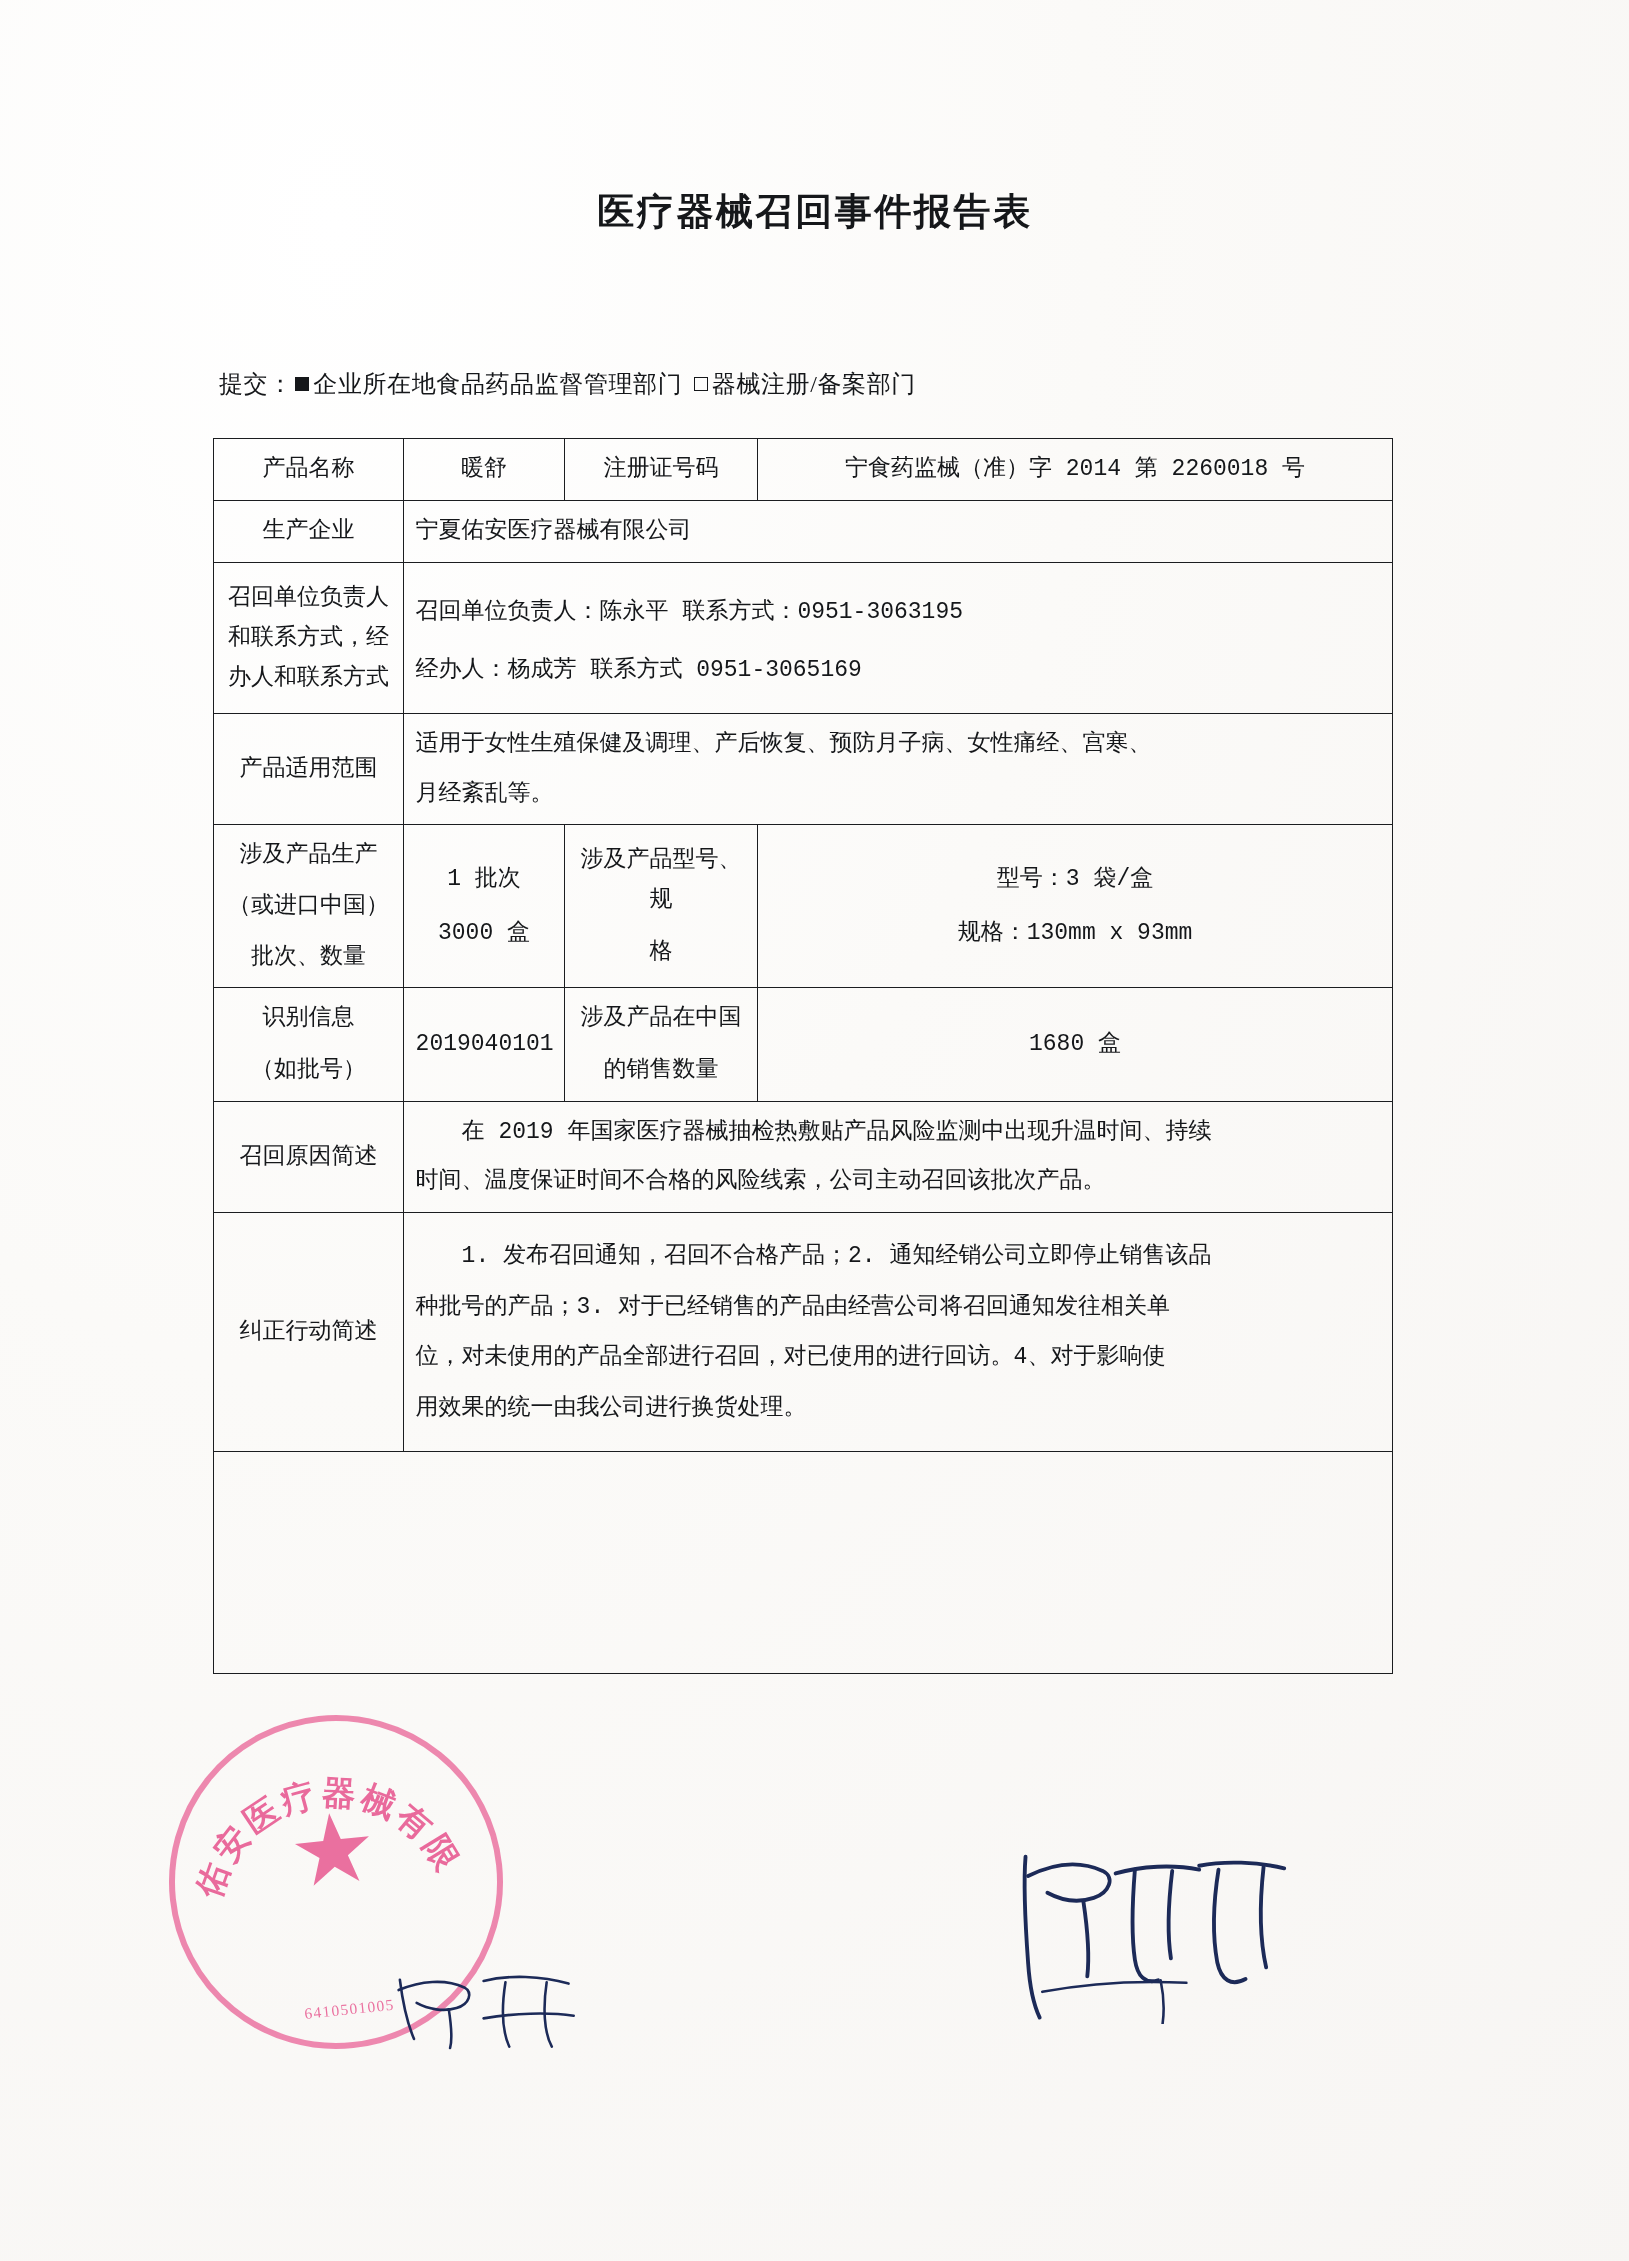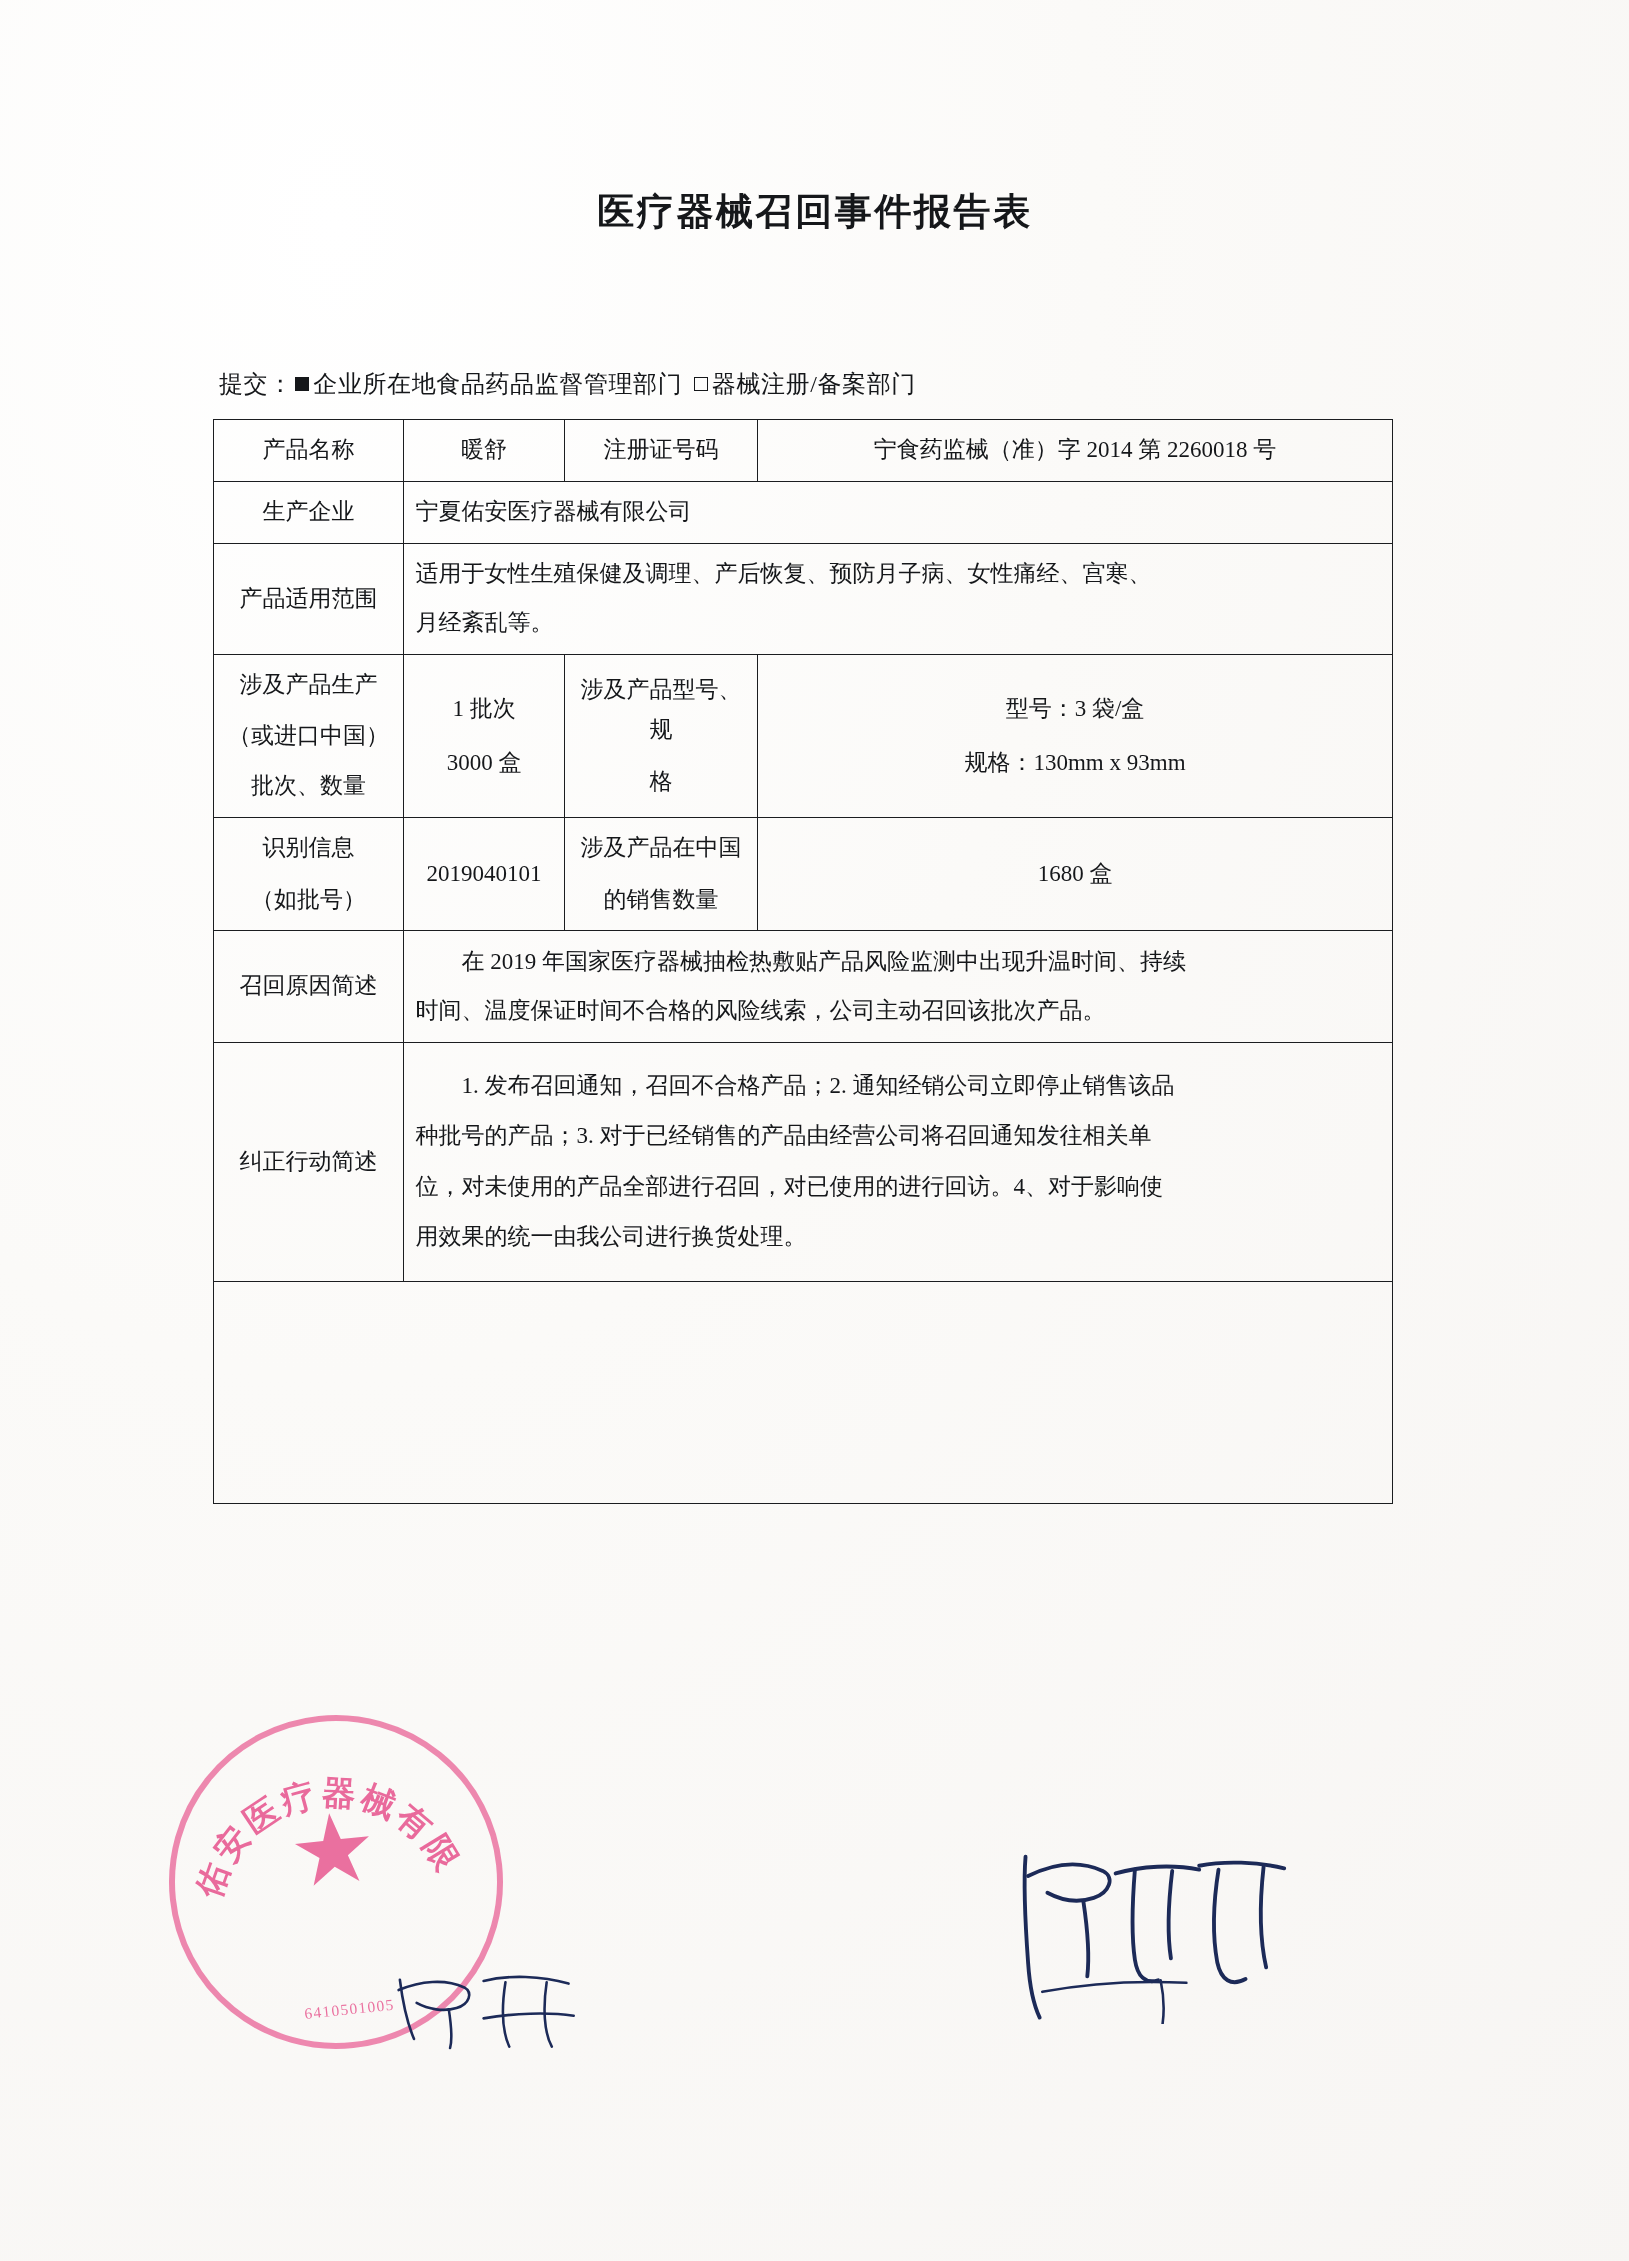--- a/index.html
+++ b/index.html
@@ -60,25 +60,26 @@
     width: 14px;
     height: 14px;
     border: 1.3px solid #15171a;
     margin: 0 3.9px 0 11.6px;
     vertical-align: 0.6px;
     box-sizing: border-box;
   }
 
   table.form {
     position: absolute;
-    top: 419px;
+    top: 438px;
     left: 213px;
     width: 1180px;
     border-collapse: collapse;
     table-layout: fixed;
+    font-family: Liberation Mono, monospace;
   }
   table.form td {
     border: 1.3px solid #1b1d20;
     font-size: 23px;
     line-height: 1.75;
     padding: 10.3px 11.6px;
     color: #15171a;
     vertical-align: middle;
   }
   .lbl {
@@ -208,20 +209,36 @@
         <td class="ctr">暖舒</td>
         <td class="ctr">注册证号码</td>
         <td class="ctr">宁食药监械（准）字 2014 第 2260018 号</td>
       </tr>
 
       <tr>
         <td class="lbl">生产企业</td>
         <td class="left" colspan="3">宁夏佑安医疗器械有限公司</td>
       </tr>
 
+      <tr>
+        <td class="lbl-2">
+          <div class="v-stack">
+            <div>召回单位负责人</div>
+            <div>和联系方式，经</div>
+            <div>办人和联系方式</div>
+          </div>
+        </td>
+        <td class="left cellpad-lg" colspan="3">
+          <div style="height:19.3px"></div>
+          <div>召回单位负责人：陈永平 联系方式：0951-3063195</div>
+          <div style="height:17px"></div>
+          <div>经办人：杨成芳 联系方式 0951-3065169</div>
+          <div style="height:13px"></div>
+        </td>
+      </tr>
 
       <tr>
         <td class="lbl">产品适用范围</td>
         <td class="left cellpad-lg" colspan="3">
           <div>适用于女性生殖保健及调理、产后恢复、预防月子病、女性痛经、宫寒、</div>
           <div style="height:9px"></div>
           <div>月经紊乱等。</div>
         </td>
       </tr>
 

